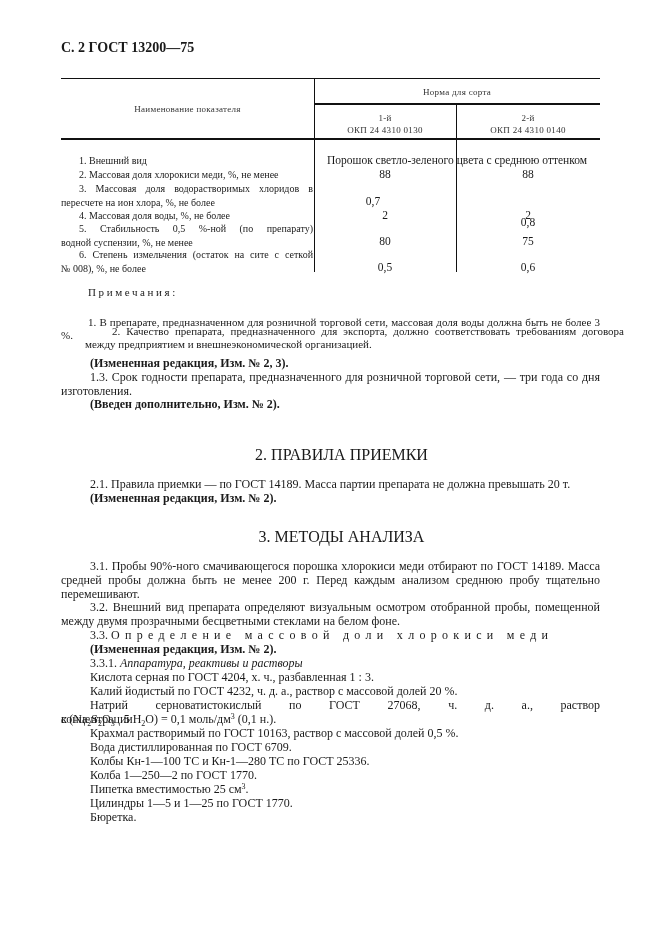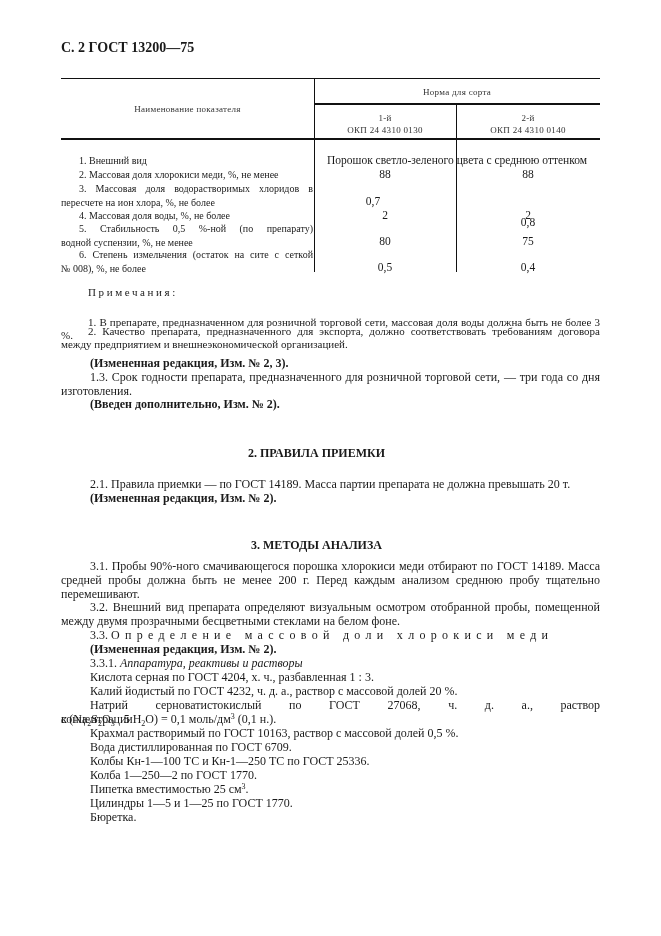--- a/index.html
+++ b/index.html
@@ -17,21 +17,21 @@
   .name-cell { left: 61px; width: 252px; font-size: 10px; line-height: 13.5px; position: absolute; text-align: justify; }
   .name-cell .ind { display: inline-block; width: 18px; }
 
   .para { position: absolute; left: 61px; width: 539px; font-size: 12px; line-height: 14px; text-align: justify; }
   .para .ind { display: inline-block; width: 29px; }
   .note { position: absolute; left: 61px; width: 539px; font-size: 11px; line-height: 13px; text-align: justify; }
   .note .ind { display: inline-block; width: 27px; }
   .bold { font-weight: bold; }
   .spaced { letter-spacing: 2.6px; }
   .spaced-wide { letter-spacing: 5.3px; }
-  .section-title { position: absolute; left: 47px; width: 539px; text-align: center; font-weight: bold; font-size: 12px; }
+  .section-title { position: absolute; left: 72px; width: 539px; text-align: center; font-weight: normal; font-size: 16px; }
   .ital { font-style: italic; }
   sub { font-size: 8px; vertical-align: -3px; line-height: 0; }
   sup { font-size: 8px; vertical-align: 4px; line-height: 0; }
   .line { position: absolute; font-size: 12px; line-height: 14px; white-space: nowrap; }
 </style>
 </head>
 <body>
 
 <div class="abs page-header">С. 2 ГОСТ 13200—75</div>
 
@@ -72,48 +72,48 @@
     <div>водной суспензии, %, не менее</div>
   </div>
   <div class="cell c" style="left:314px; width:142px; top:235px;">80</div>
   <div class="cell c" style="left:456px; width:144px; top:235px;">75</div>
 
   <div class="name-cell" style="top:248px;">
     <div style="text-align:justify; text-align-last:justify;"><span class="ind"></span><span>6. Степень измельчения (остаток на сите с сеткой</span></div>
     <div>№ 008), %, не более</div>
   </div>
   <div class="cell c" style="left:314px; width:142px; top:261px;">0,5</div>
-  <div class="cell c" style="left:456px; width:144px; top:261px;">0,4</div>
+  <div class="cell c" style="left:456px; width:144px; top:261px;">0,6</div>
 </div>
 
 <div class="note" style="top:286px;"><span class="ind"></span><span class="spaced">Примечания:</span></div>
 <div class="note" style="top:316px;"><span class="ind"></span><span>1. В препарате, предназначенном для розничной торговой сети, массовая доля воды должна быть не более 3 %.</span></div>
-<div class="note" style="top:325px;"><span class="ind"></span><span>2. Качество препарата, предназначенного для экспорта, должно соответствовать требованиям договора между предприятием и внешнеэкономической организацией.</span></div>
+<div class="note" style="top:325px;margin-left:24px;"><span class="ind"></span><span>2. Качество препарата, предназначенного для экспорта, должно соответствовать требованиям договора между предприятием и внешнеэкономической организацией.</span></div>
 
 <div class="para bold" style="top:356px;"><span class="ind"></span><span>(Измененная редакция, Изм. № 2, 3).</span></div>
 <div class="para" style="top:370px;"><span class="ind"></span><span>1.3. Срок годности препарата, предназначенного для розничной торговой сети, — три года со дня изготовления.</span></div>
 <div class="para bold" style="top:397px;"><span class="ind"></span><span>(Введен дополнительно, Изм. № 2).</span></div>
 
 <div class="section-title" style="top:446px;">2. ПРАВИЛА ПРИЕМКИ</div>
 <div class="para" style="top:477px;"><span class="ind"></span><span>2.1. Правила приемки — по ГОСТ 14189. Масса партии препарата не должна превышать 20 т.</span></div>
 <div class="para bold" style="top:491px;"><span class="ind"></span><span>(Измененная редакция, Изм. № 2).</span></div>
 
-<div class="section-title" style="top:528px;margin-top:10px;">3. МЕТОДЫ АНАЛИЗА</div>
+<div class="section-title" style="top:528px;">3. МЕТОДЫ АНАЛИЗА</div>
 <div class="para" style="top:559px;"><span class="ind"></span><span>3.1. Пробы 90%-ного смачивающегося порошка хлорокиси меди отбирают по ГОСТ 14189. Масса средней пробы должна быть не менее 200 г. Перед каждым анализом среднюю пробу тщательно перемешивают.</span></div>
 <div class="para" style="top:600px;"><span class="ind"></span><span>3.2. Внешний вид препарата определяют визуальным осмотром отобранной пробы, помещенной между двумя прозрачными бесцветными стеклами на белом фоне.</span></div>
 <div class="para" style="top:628px;"><span class="ind"></span><span>3.3.</span> <span class="spaced-wide">Определение массовой доли хлорокиси меди</span></div>
 <div class="para bold" style="top:642px;"><span class="ind"></span><span>(Измененная редакция, Изм. № 2).</span></div>
 <div class="para" style="top:656px;"><span class="ind"></span><span>3.3.1.</span> <span class="ital">Аппаратура, реактивы и растворы</span></div>
 
 <div class="para" style="top:670px;"><span class="ind"></span><span>Кислота серная по ГОСТ 4204, х. ч., разбавленная 1 : 3.</span></div>
 <div class="para" style="top:684px;"><span class="ind"></span><span>Калий йодистый по ГОСТ 4232, ч. д. а., раствор с массовой долей 20 %.</span></div>
 <div class="para" style="top:698px; text-align-last:justify;"><span class="ind"></span><span style="word-spacing:14px;">Натрий серноватистокислый по ГОСТ 27068, ч. д. а., раствор концентрации</span></div>
 <div class="line" style="left:61px; top:712px;">
   <span class="ital">c</span>
   <span>(Na</span><sub>2</sub><span>S</span><sub>2</sub><span>O</span><sub>3</sub>&nbsp;&nbsp;<span> 5 H</span><sub>2</sub><span>O) = 0,1 моль/дм</span><sup>3</sup><span> (0,1 н.).</span>
 </div>
 <div class="para" style="top:726px;"><span class="ind"></span><span>Крахмал растворимый по ГОСТ 10163, раствор с массовой долей 0,5 %.</span></div>
 <div class="para" style="top:740px;"><span class="ind"></span><span>Вода дистиллированная по ГОСТ 6709.</span></div>
-<div class="para" style="top:754px;"><span class="ind"></span><span>Колбы Кн-1—100 ТС и Кн-1—250 ТС по ГОСТ 25336.</span></div>
+<div class="para" style="top:754px;"><span class="ind"></span><span>Колбы Кн-1—100 ТС и Кн-1—280 ТС по ГОСТ 25336.</span></div>
 <div class="para" style="top:768px;"><span class="ind"></span><span>Колба 1—250—2 по ГОСТ 1770.</span></div>
 <div class="para" style="top:782px;"><span class="ind"></span><span>Пипетка вместимостью 25 см</span><sup>3</sup><span>.</span></div>
 <div class="para" style="top:796px;"><span class="ind"></span><span>Цилиндры 1—5 и 1—25 по ГОСТ 1770.</span></div>
 <div class="para" style="top:810px;"><span class="ind"></span><span>Бюретка.</span></div>
 
 </body></html>

